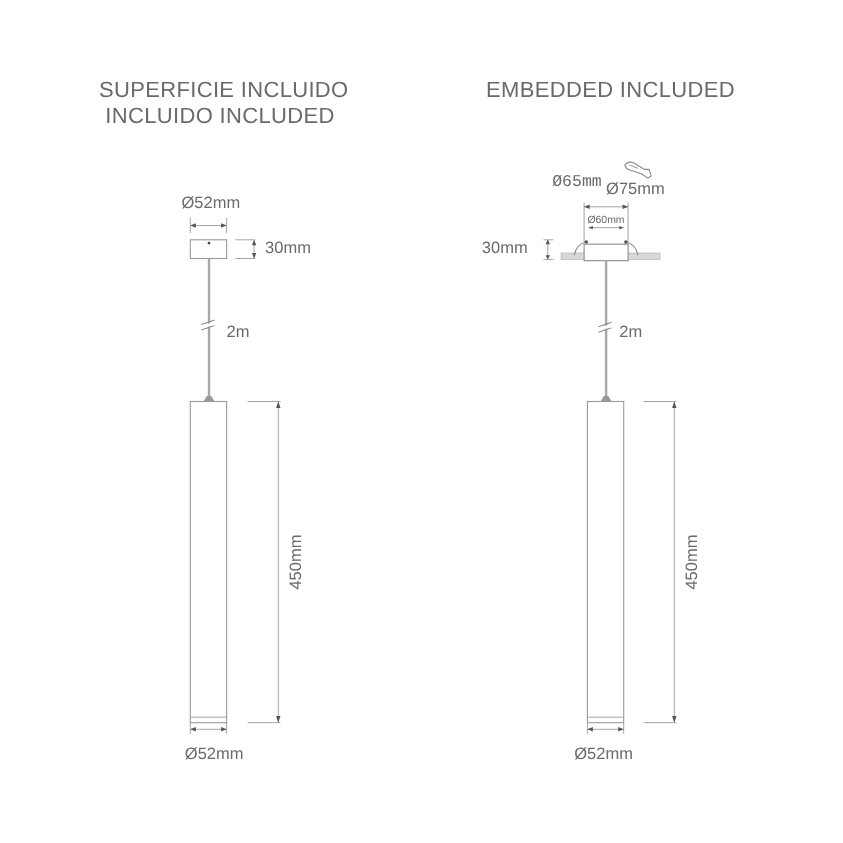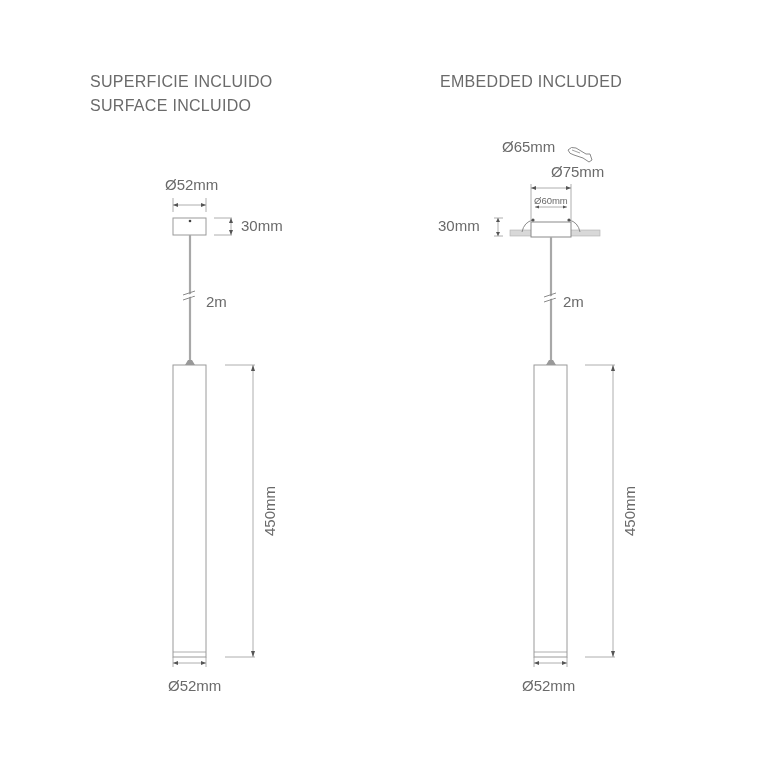--- a/index.html
+++ b/index.html
@@ -1,36 +1,36 @@
 <!DOCTYPE html>
 <html><head>
   <meta charset="utf-8">
   <style>
     html, body { margin: 0; padding: 0; background: #ffffff; }
     body { width: 766px; height: 766px; position: relative; overflow: hidden;
            font-family: "Liberation Sans", "DejaVu Sans", sans-serif; color: #6e6e6e; }
-    .title { position: absolute; text-align: left; font-size: 16px; letter-spacing: 0.3px;
+    .title { position: absolute; text-align: center; font-size: 20px; letter-spacing: 0.3px;
              color: #6a6a6a; line-height: 24px; white-space: nowrap; }
     .label { position: absolute; font-size: 15px; color: #6a6a6a; white-space: nowrap; line-height: 18px; }
     .label.small { font-size: 9.5px; text-align: center; }
     .label.vert { transform: rotate(-90deg); transform-origin: left top; }
     svg#drawing { position: absolute; left: 0; top: 0; }
     .ln { stroke: #8a8a8a; stroke-width: 1; fill: none; }
     .ln-thin { stroke: #9a9a9a; stroke-width: 0.8; fill: none; }
     .cable { stroke: #a8a8a8; stroke-width: 2.2; fill: none; }
     .body { stroke: #9a9a9a; stroke-width: 1; fill: #ffffff; }
     .ceiling { fill: #d8d8d8; stroke: #b0b0b0; stroke-width: 0.6; }
     .arrow { fill: #555; }
   </style>
 </head>
 <body>
 
 <div class="title" style="left:90px; top:70px; width:220px;">
   <div>SUPERFICIE  INCLUIDO</div>
-  <div>SURFACE  INCLUIDO</div>
+  <div>INCLUIDO  INCLUDED</div>
 </div>
 <div class="title" style="left:440px; top:70px; width:230px;">
   <div>EMBEDDED  INCLUDED</div>
 </div>
 
 <svg id="drawing" width="766" height="766" viewBox="0 0 766 766">
 
   <g>
 
     <g>
@@ -143,19 +143,19 @@
     </g>
   </g>
 </svg>
 
 <div class="label" style="left:165px; top:176px;">Ø52mm</div>
 <div class="label" style="left:241px; top:217px;">30mm</div>
 <div class="label" style="left:206px; top:293px;">2m</div>
 <div class="label vert" style="left:261px; top:536px;">450mm</div>
 <div class="label" style="left:168px; top:677px;">Ø52mm</div>
 
-<div class="label" style="left:502px; top:138px;">Ø65mm</div>
+<div class="label" style="left:502px; top:157px;font-family:Liberation Mono, monospace;">Ø65mm</div>
 <div class="label" style="left:521px; top:163px;margin-left:30px;">Ø75mm</div>
 <div class="label small" style="left:534px; top:192px;">Ø60mm</div>
 <div class="label" style="left:438px; top:217px;">30mm</div>
 <div class="label" style="left:563px; top:293px;">2m</div>
 <div class="label vert" style="left:621px; top:536px;">450mm</div>
 <div class="label" style="left:522px; top:677px;">Ø52mm</div>
 
 </body></html>

